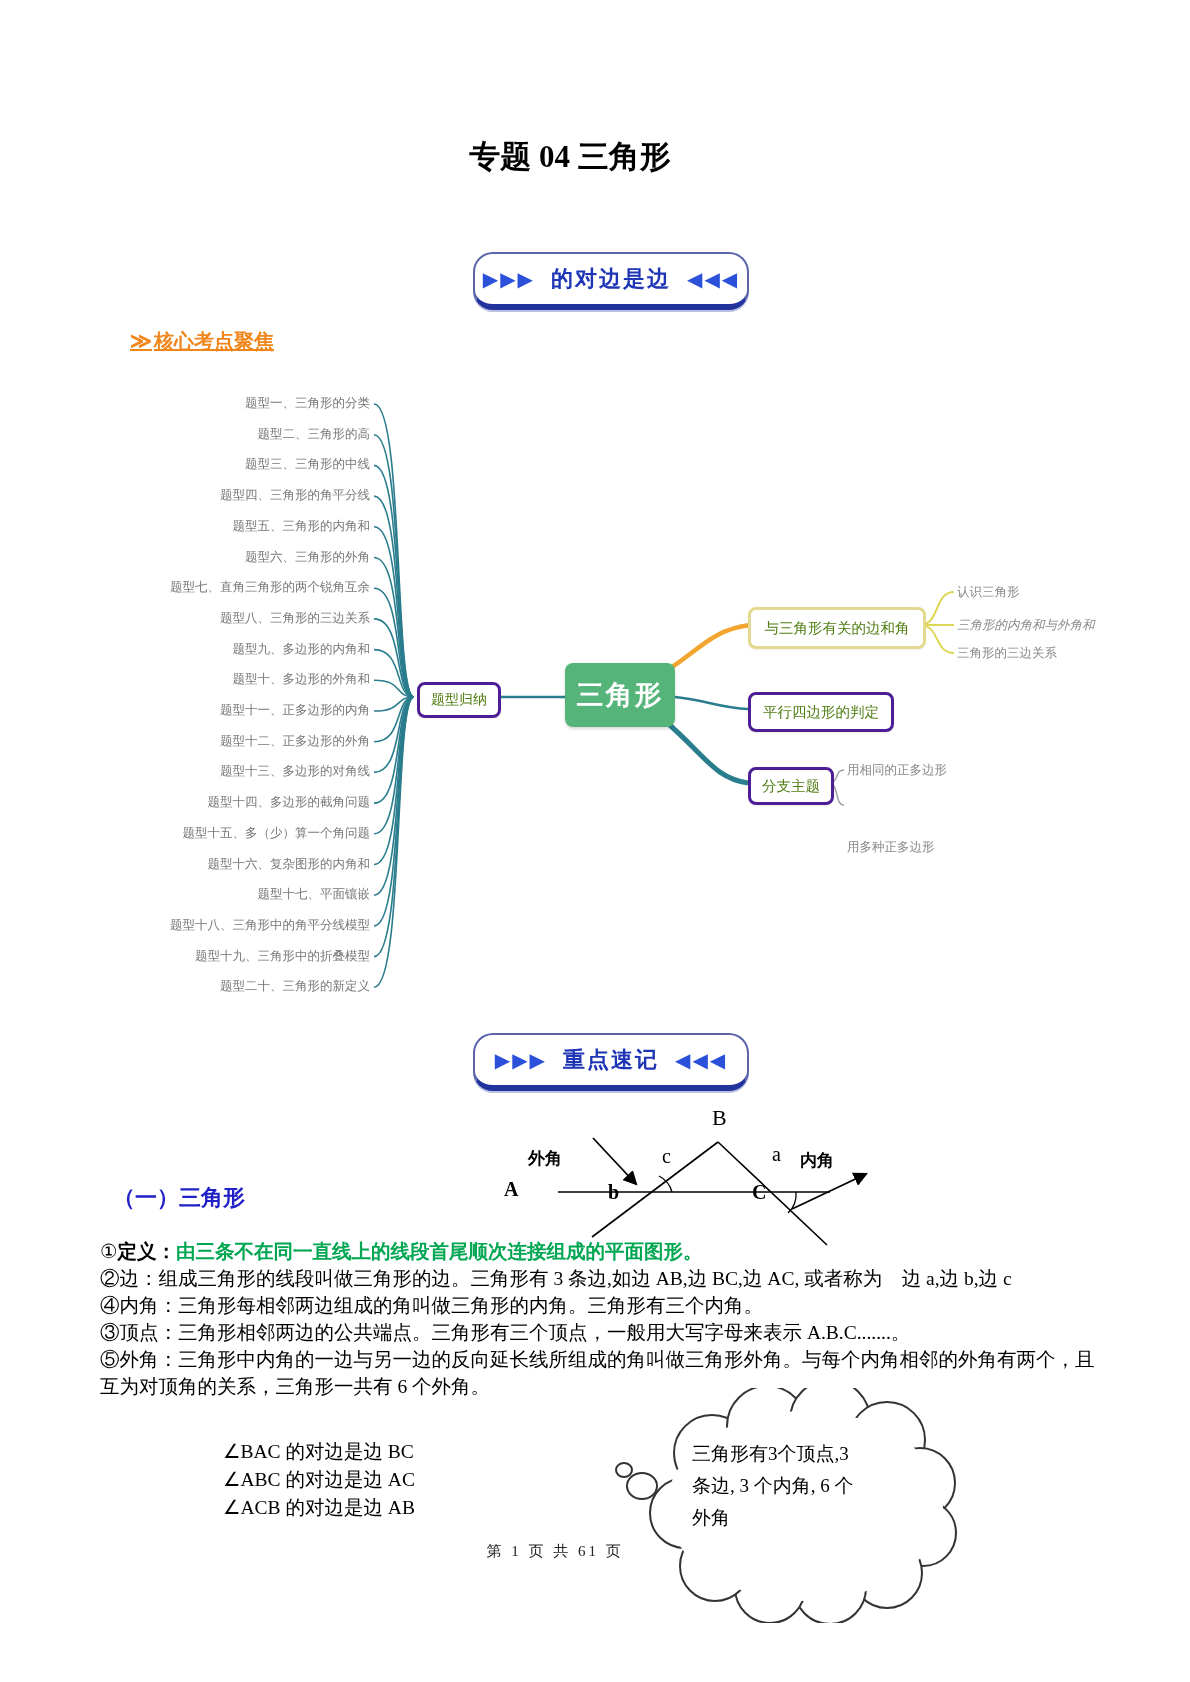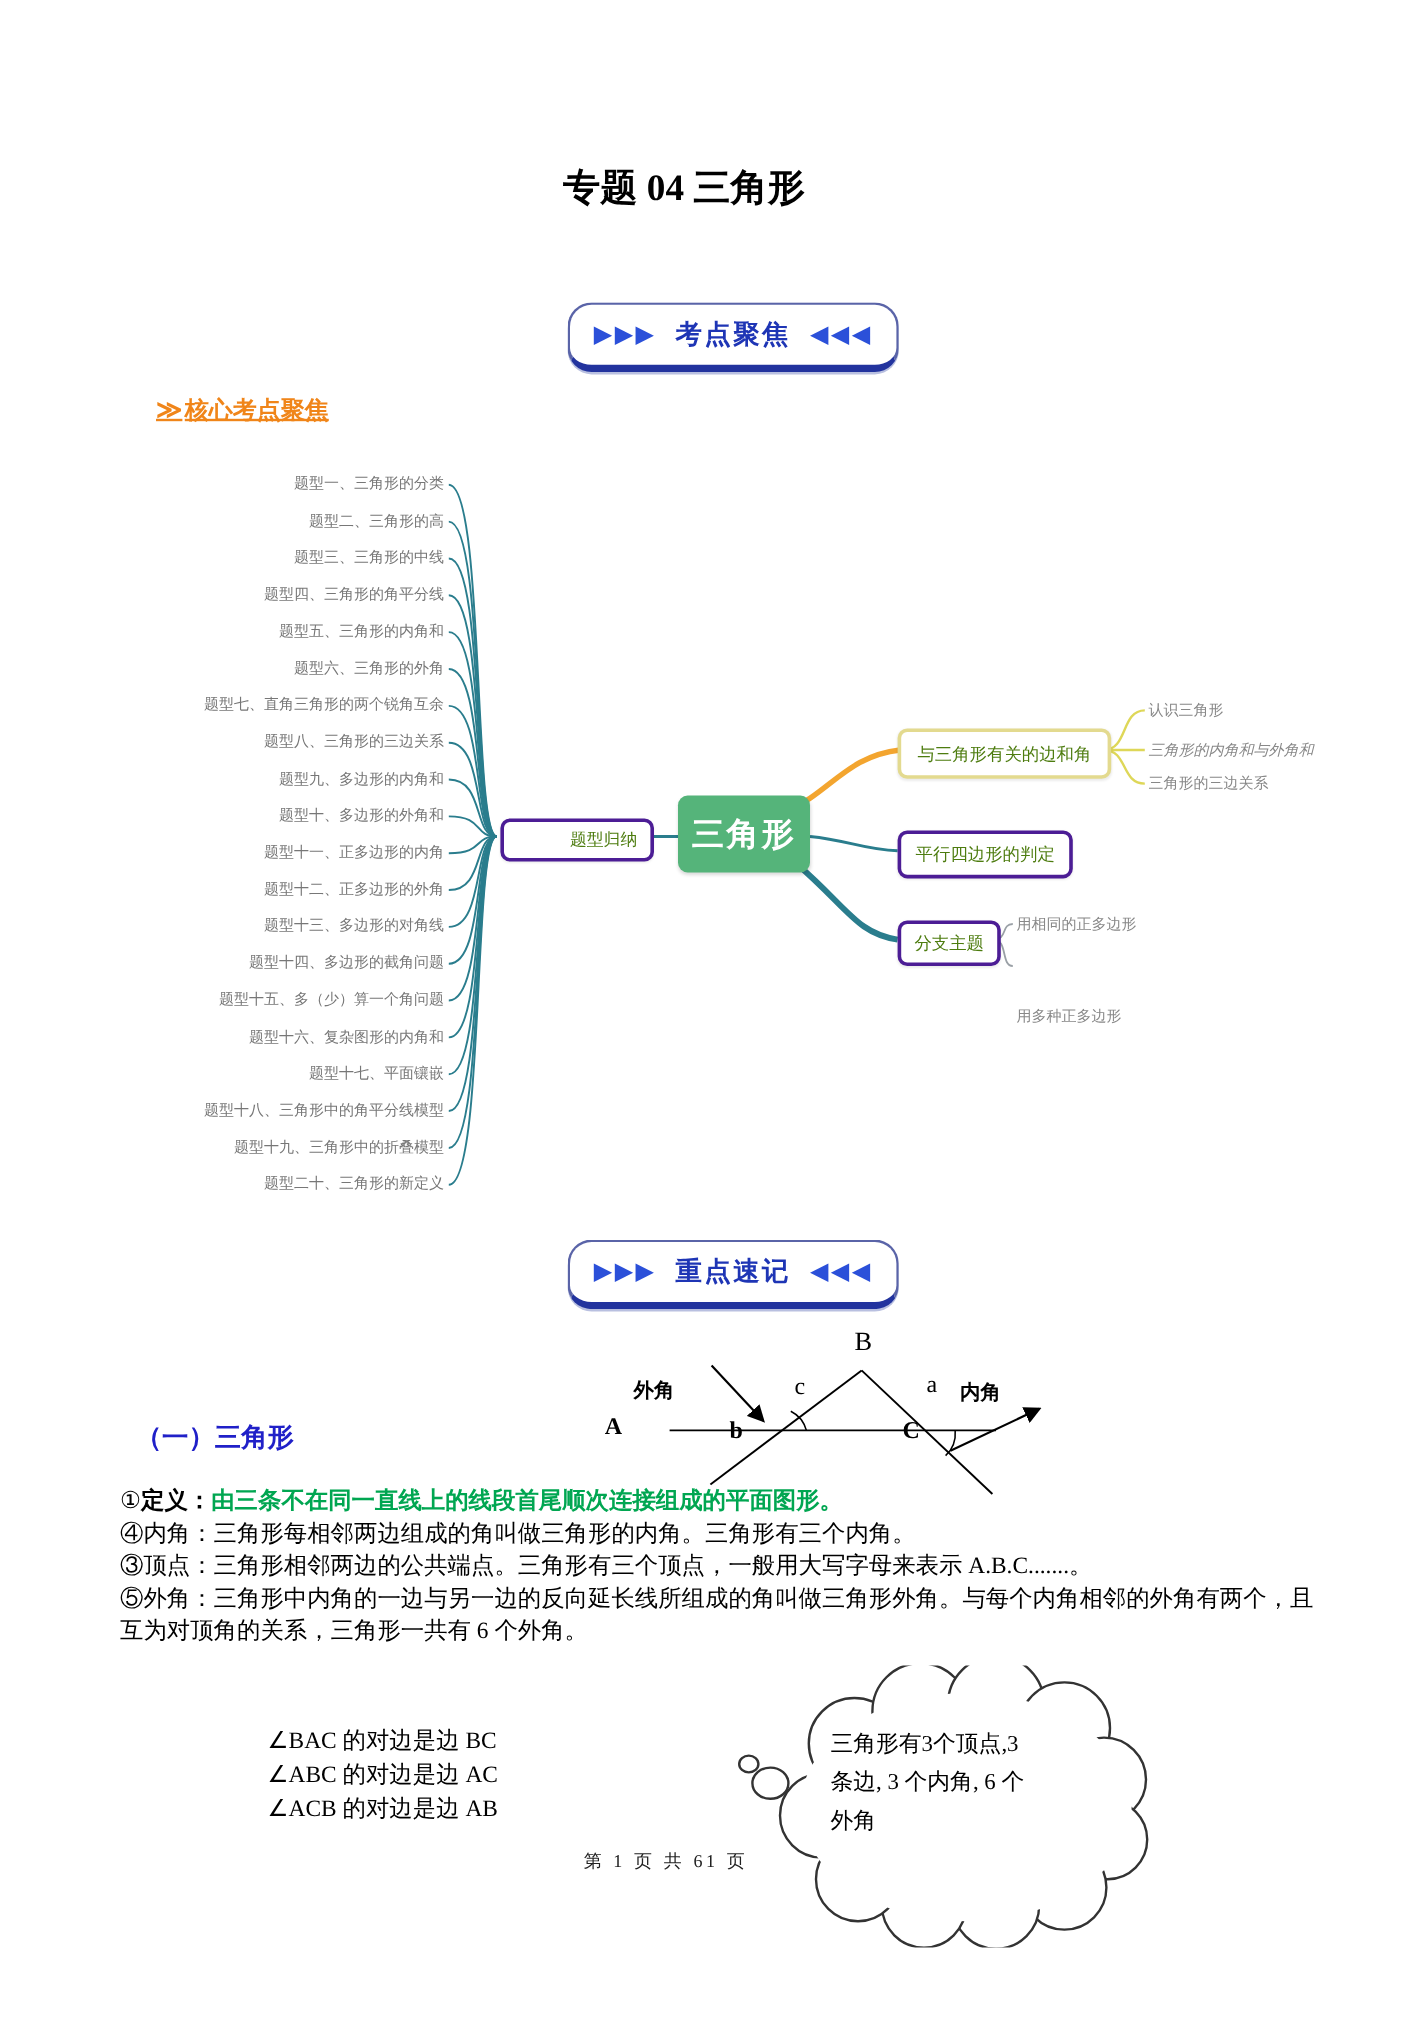--- a/index.html
+++ b/index.html
@@ -77,21 +77,21 @@
 </style>
 </head>
 <body>
 
 <div class="page">
 
   <div class="doc-title">专题 04 三角形</div>
 
   <div class="badge" style="top:252px;">
     <span class="arrows">▶▶▶</span>
-    <span class="badge-label">考点聚焦</span>
+    <span class="badge-label">的对边是边</span>
     <span class="arrows">◀◀◀</span>
   </div>
 
   <div class="core-link">
     <span class="chev">≫</span><span>核心考点聚焦</span>
   </div>
 
   <div class="mindmap">
     <svg id="map-curves" width="1000" height="640">
 
@@ -144,21 +144,21 @@
         <div class="map-label left" style="top: 383.4px;">题型十三、多边形的对角线</div>
         <div class="map-label left" style="top: 414.1px;">题型十四、多边形的截角问题</div>
         <div class="map-label left" style="top: 444.8px;">题型十五、多（少）算一个角问题</div>
         <div class="map-label left" style="top: 475.5px;">题型十六、复杂图形的内角和</div>
         <div class="map-label left" style="top: 506.2px;">题型十七、平面镶嵌</div>
         <div class="map-label left" style="top: 536.9px;">题型十八、三角形中的角平分线模型</div>
         <div class="map-label left" style="top: 567.6px;">题型十九、三角形中的折叠模型</div>
         <div class="map-label left" style="top: 598.3px;">题型二十、三角形的新定义</div>
       </div>
 
-    <div class="map-node" style="left:277px;top:302px;width:78px;height:30px;font-size:14px;padding-left:44px;">题型归纳</div>
+    <div class="map-node" style="left:277px;top:302px;width:78px;height:30px;font-size:14px;">题型归纳</div>
 
     <div class="map-center">三角形</div>
 
     <div class="map-node" style="left:608px;top:227px;width:172px;height:36px;font-size:14.5px;border-color:#e3da8f;">与三角形有关的边和角</div>
     <div class="map-node" style="left:608px;top:312px;width:140px;height:34px;font-size:14.5px;">平行四边形的判定</div>
     <div class="map-node" style="left:608px;top:387px;width:80px;height:32px;font-size:14.5px;">分支主题</div>
 
     <div class="sub-label" style="left:817px;top:204px;">认识三角形</div>
     <div class="sub-label" style="left:817px;top:237px;font-style:italic;">三角形的内角和与外角和</div>
     <div class="sub-label" style="left:817px;top:265px;">三角形的三边关系</div>
@@ -197,20 +197,23 @@
     <div class="fig-label hei" style="left:320px;top:44px;">内角</div>
   </div>
 
   <div class="sec-heading">（一）三角形</div>
 
   <div class="defs">
     <p>
       <span>①</span><span class="dlabel b">定义：</span><span class="green">由三条不在同一直线上的线段首尾顺次连接组成的平面图形。</span>
     </p>
     <p>
+      <span>②</span><span class="dlabel">边：</span><span>组成三角形的线段叫做三角形的边。三角形有 3 条边,如边 AB,边 BC,边 AC, 或者称为　边 a,边 b,边 c</span>
+    </p>
+    <p>
       <span>④</span><span class="dlabel">内角：</span><span>三角形每相邻两边组成的角叫做三角形的内角。三角形有三个内角。</span>
     </p>
     <p>
       <span>③</span><span class="dlabel">顶点：</span><span>三角形相邻两边的公共端点。三角形有三个顶点，一般用大写字母来表示 A.B.C.......。</span>
     </p>
     <p>
       <span>⑤</span><span class="dlabel">外角：</span><span>三角形中内角的一边与另一边的反向延长线所组成的角叫做三角形外角。与每个内角相邻的外角有两个，且互为对顶角的关系，三角形一共有 6 个外角。</span>
     </p>
   </div>
 

